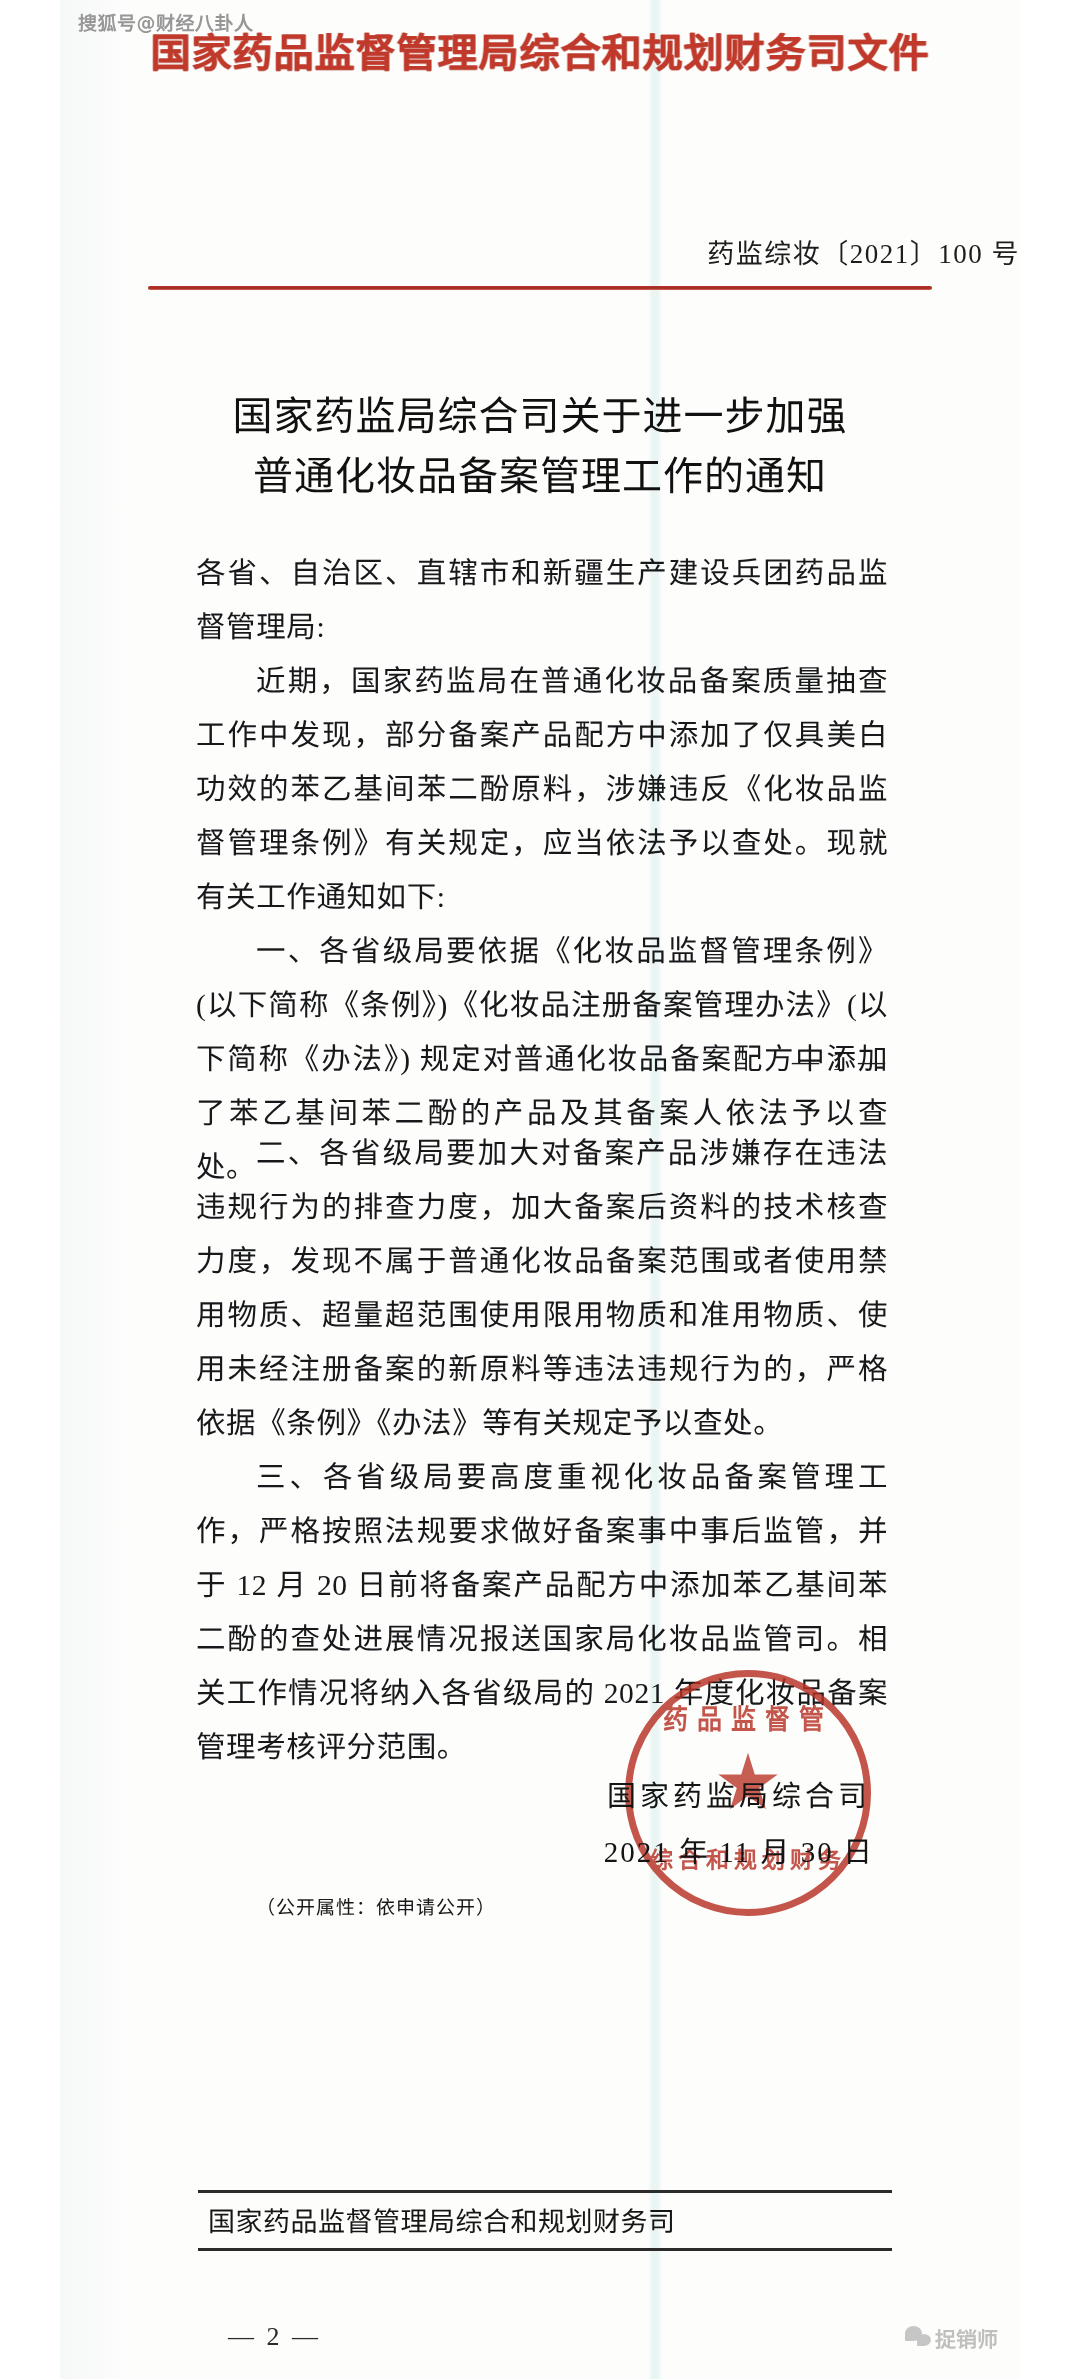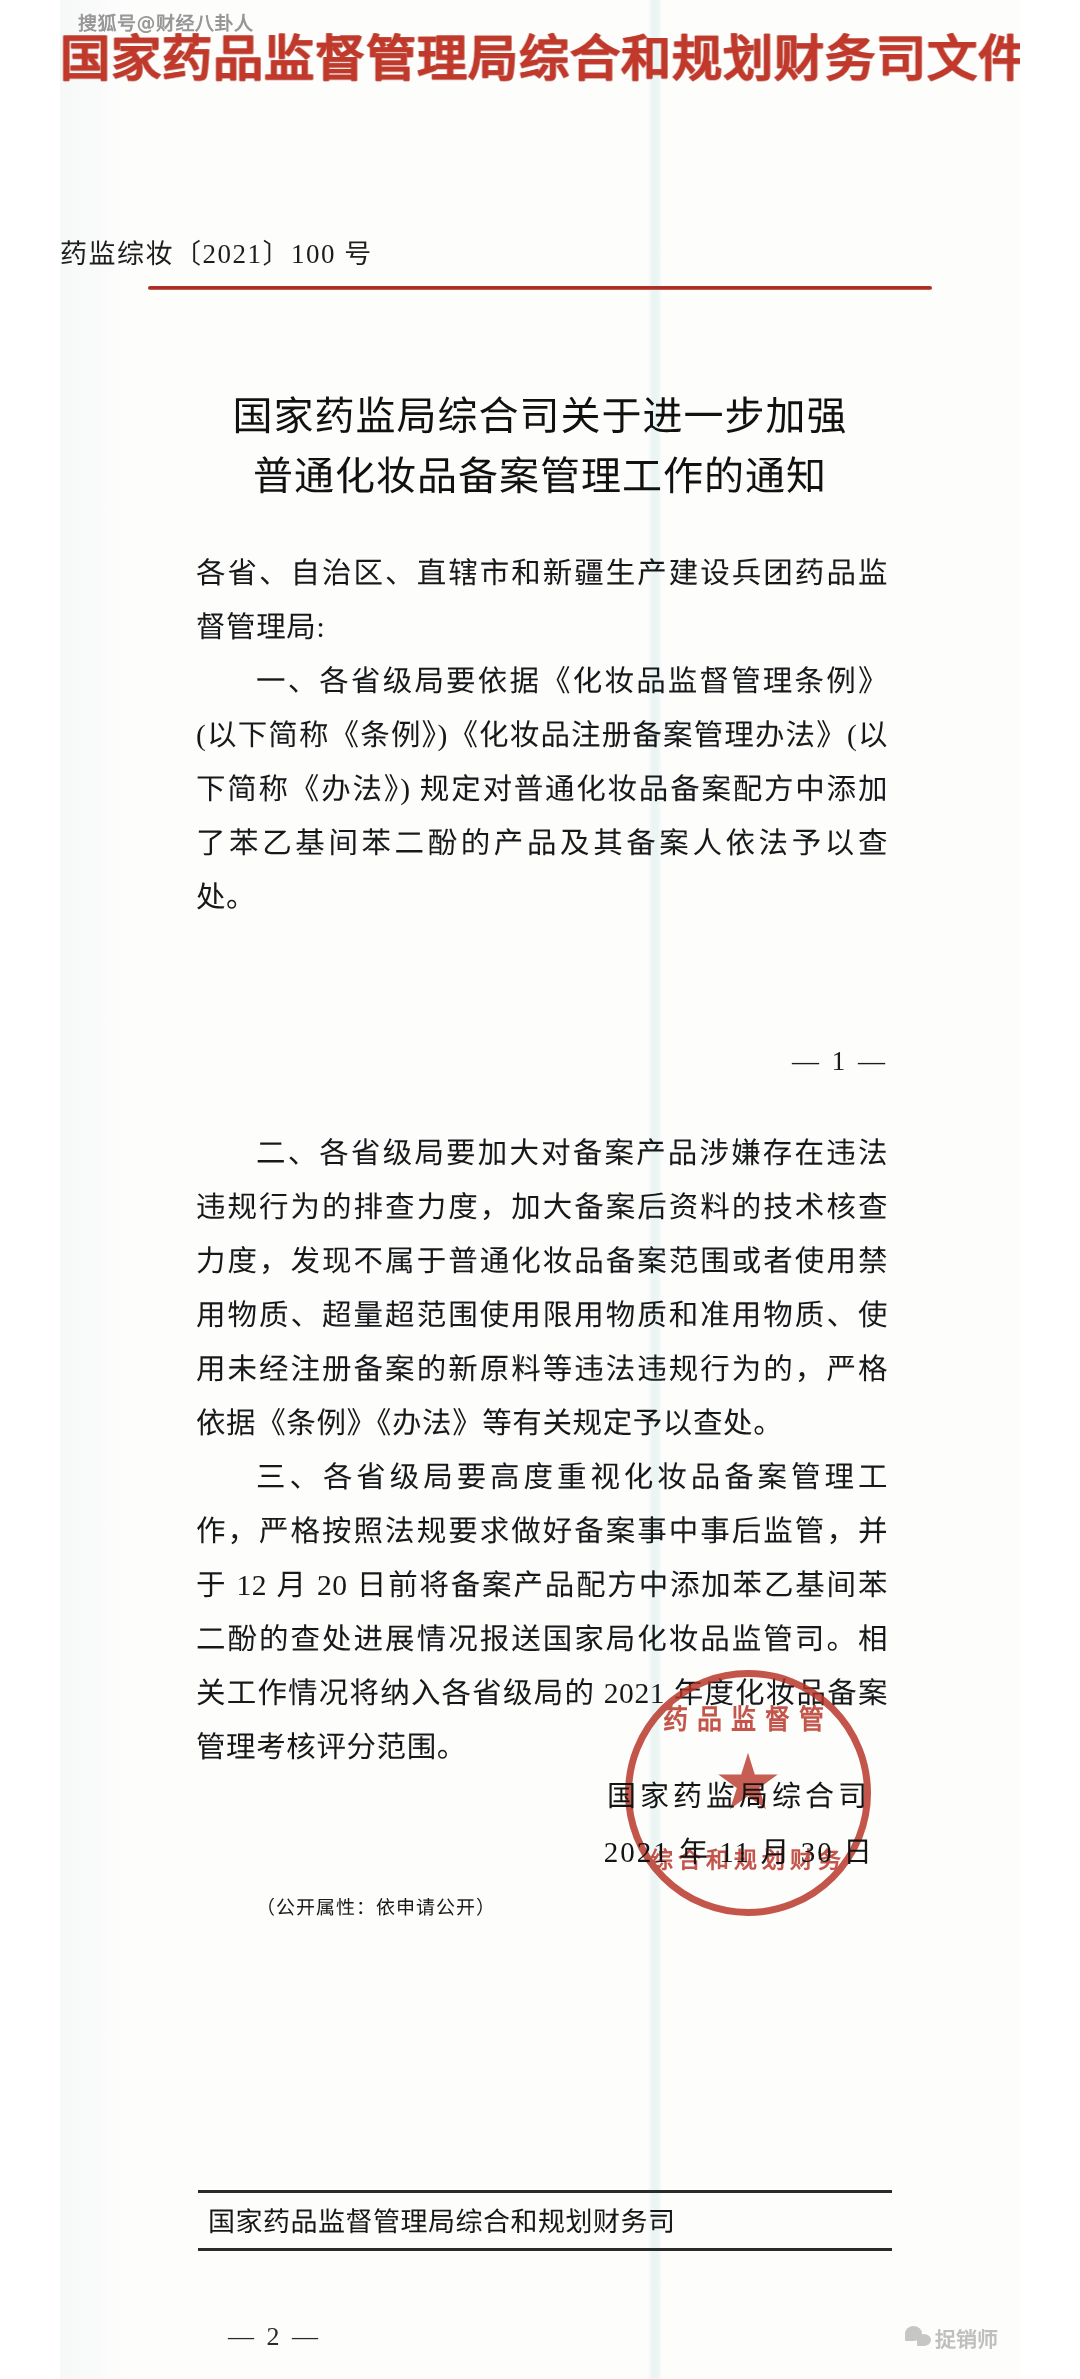--- a/index.html
+++ b/index.html
@@ -77,38 +77,38 @@
 
   
   .masthead {
     position: absolute;
     left: 0;
     right: 0;
     top: 30px;
     text-align: center;
     font-family: "DejaVu Serif", "Liberation Serif", serif;
     font-weight: 700;
-    font-size: 50px;
+    font-size: 40px;
     line-height: 1.15;
     letter-spacing: 1px;
     color: #c0392b;
     white-space: nowrap;
     text-shadow:
       1px 0 0 rgba(170,40,28,0.55),
       -1px 0 0 rgba(190,60,40,0.35),
       0 1px 0 rgba(160,35,25,0.35);
   }
 
   
   .docnum {
     position: absolute;
     left: 0;
     right: 0;
     top: 232px;
-    text-align: left;
+    text-align: right;
     font-size: 27px;
     letter-spacing: 1.5px;
     color: #1d1d1d;
     white-space: nowrap;
   }
   .red-rule {
     position: absolute;
     left: 88px;
     right: 88px;
     top: 286px;
@@ -289,20 +289,21 @@
   <div class="docnum">药监综妆〔2021〕100 号</div>
   <div class="red-rule"></div>
 
   <div class="title">
     <span class="tline">国家药监局综合司关于进一步加强</span>
     <span class="tline">普通化妆品备案管理工作的通知</span>
   </div>
 
   <div class="body">
     <p class="para">各省、自治区、直辖市和新疆生产建设兵团药品监督管理局:</p>
+    <p class="para indent">近期，国家药监局在普通化妆品备案质量抽查工作中发现，部分备案产品配方中添加了仅具美白功效的苯乙基间苯二酚原料，涉嫌违反《化妆品监督管理条例》有关规定，应当依法予以查处。现就有关工作通知如下:</p>
     <p class="para indent">一、各省级局要依据《化妆品监督管理条例》(以下简称《条例》)《化妆品注册备案管理办法》(以下简称《办法》) 规定对普通化妆品备案配方中添加了苯乙基间苯二酚的产品及其备案人依法予以查处。</p>
   </div>
 
   <div class="pagemark-1">— 1 —</div>
 
   <div class="body2">
     <p class="para indent">二、各省级局要加大对备案产品涉嫌存在违法违规行为的排查力度，加大备案后资料的技术核查力度，发现不属于普通化妆品备案范围或者使用禁用物质、超量超范围使用限用物质和准用物质、使用未经注册备案的新原料等违法违规行为的，严格依据《条例》《办法》等有关规定予以查处。</p>
     <p class="para indent">三、各省级局要高度重视化妆品备案管理工作，严格按照法规要求做好备案事中事后监管，并于 12 月 20 日前将备案产品配方中添加苯乙基间苯二酚的查处进展情况报送国家局化妆品监管司。相关工作情况将纳入各省级局的 2021 年度化妆品备案管理考核评分范围。</p>
   </div>
 

